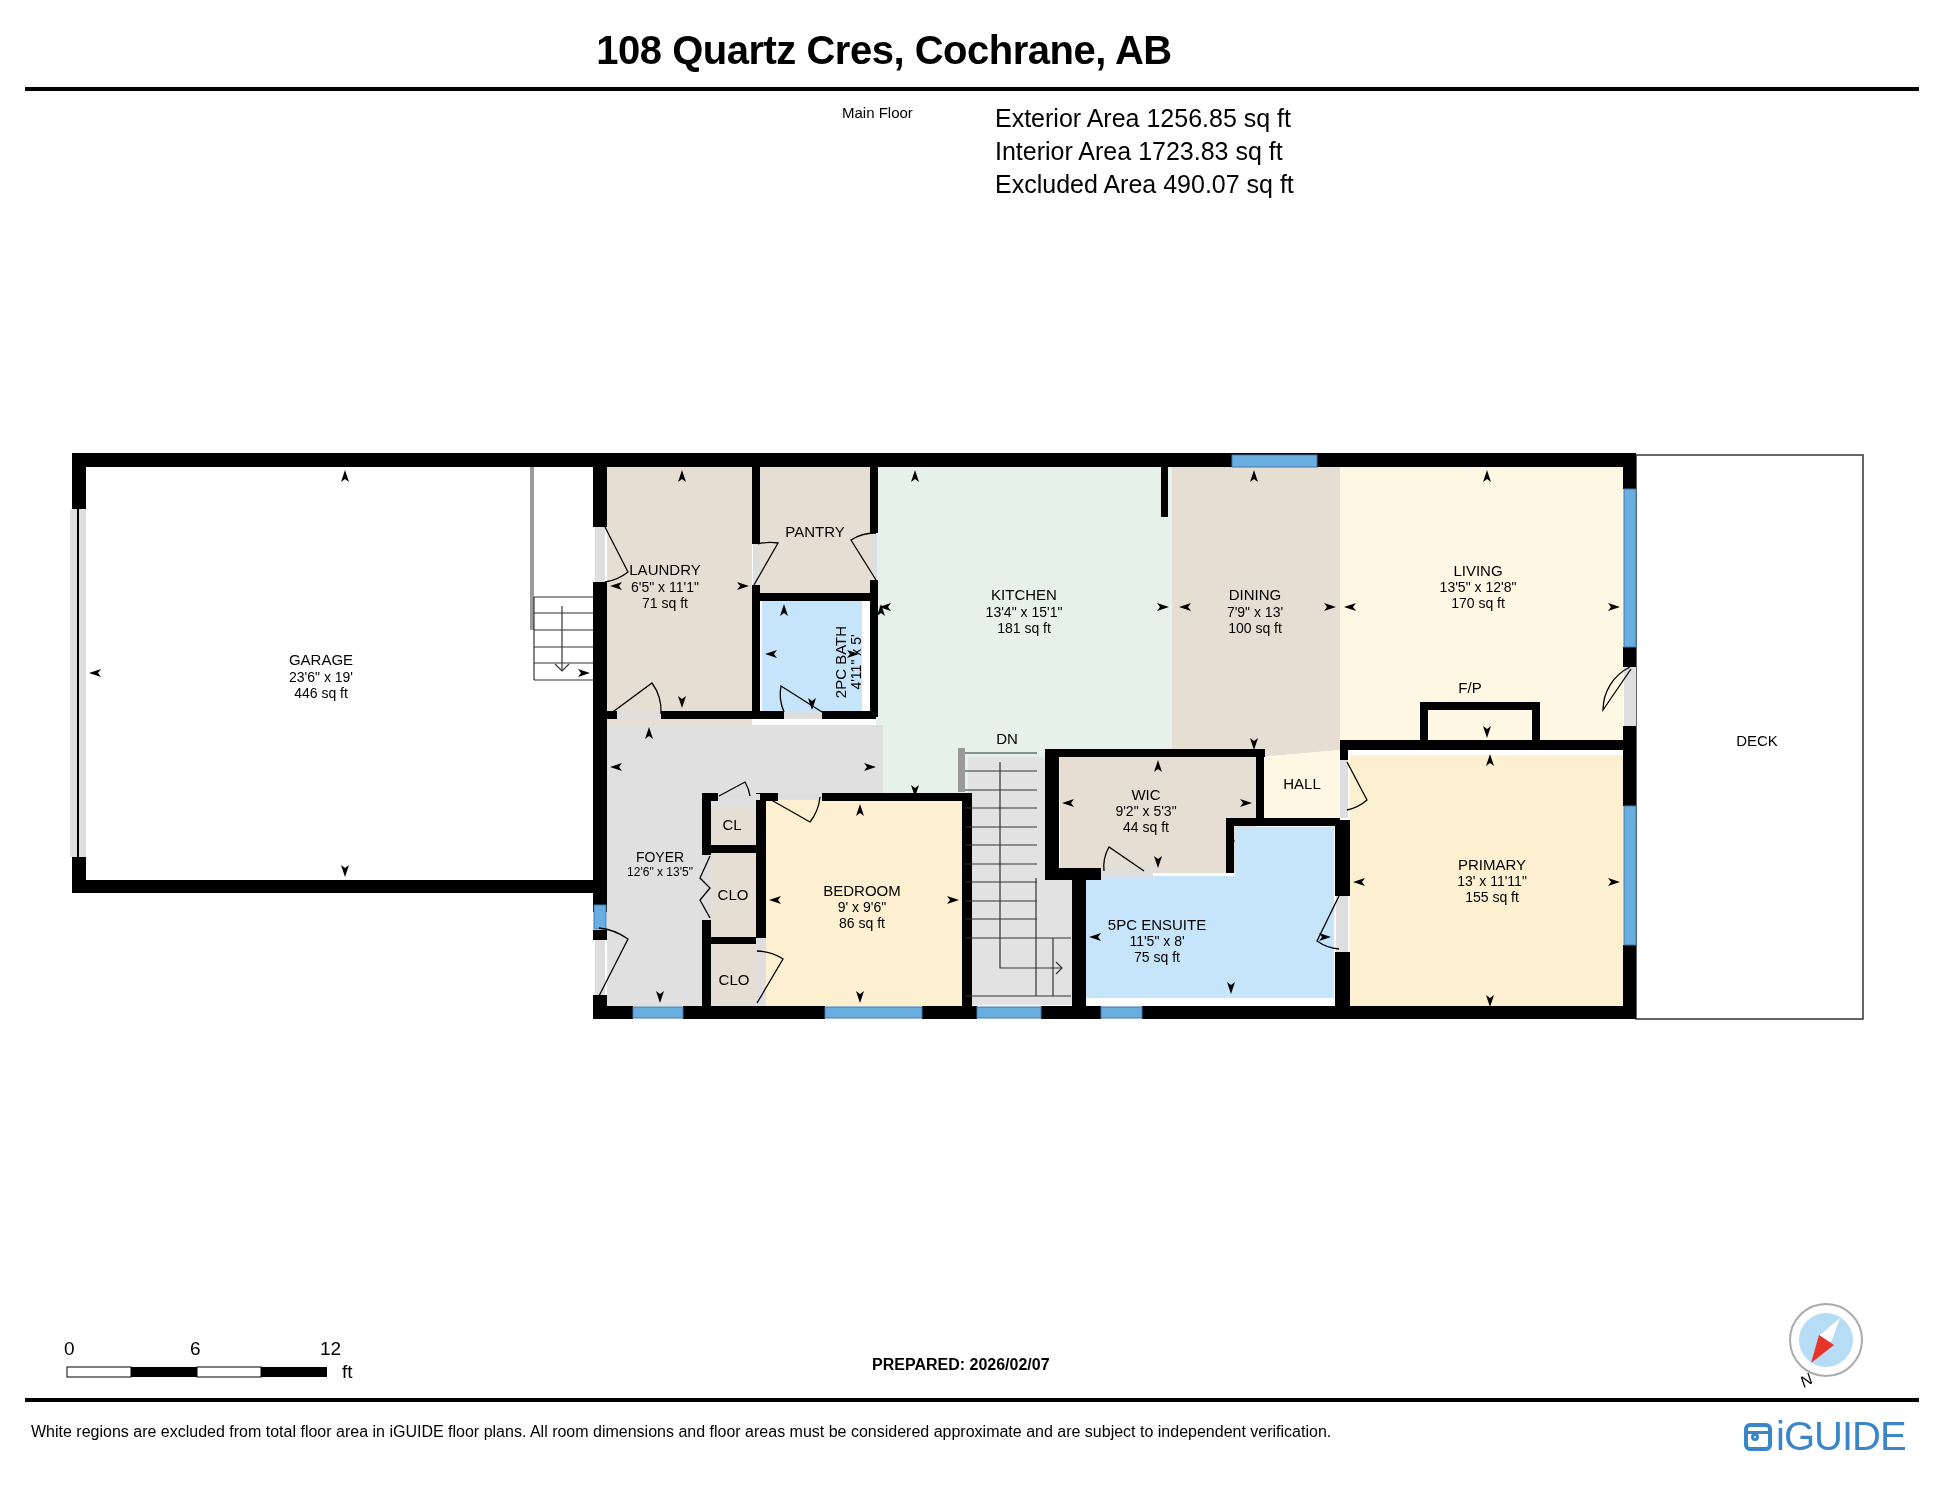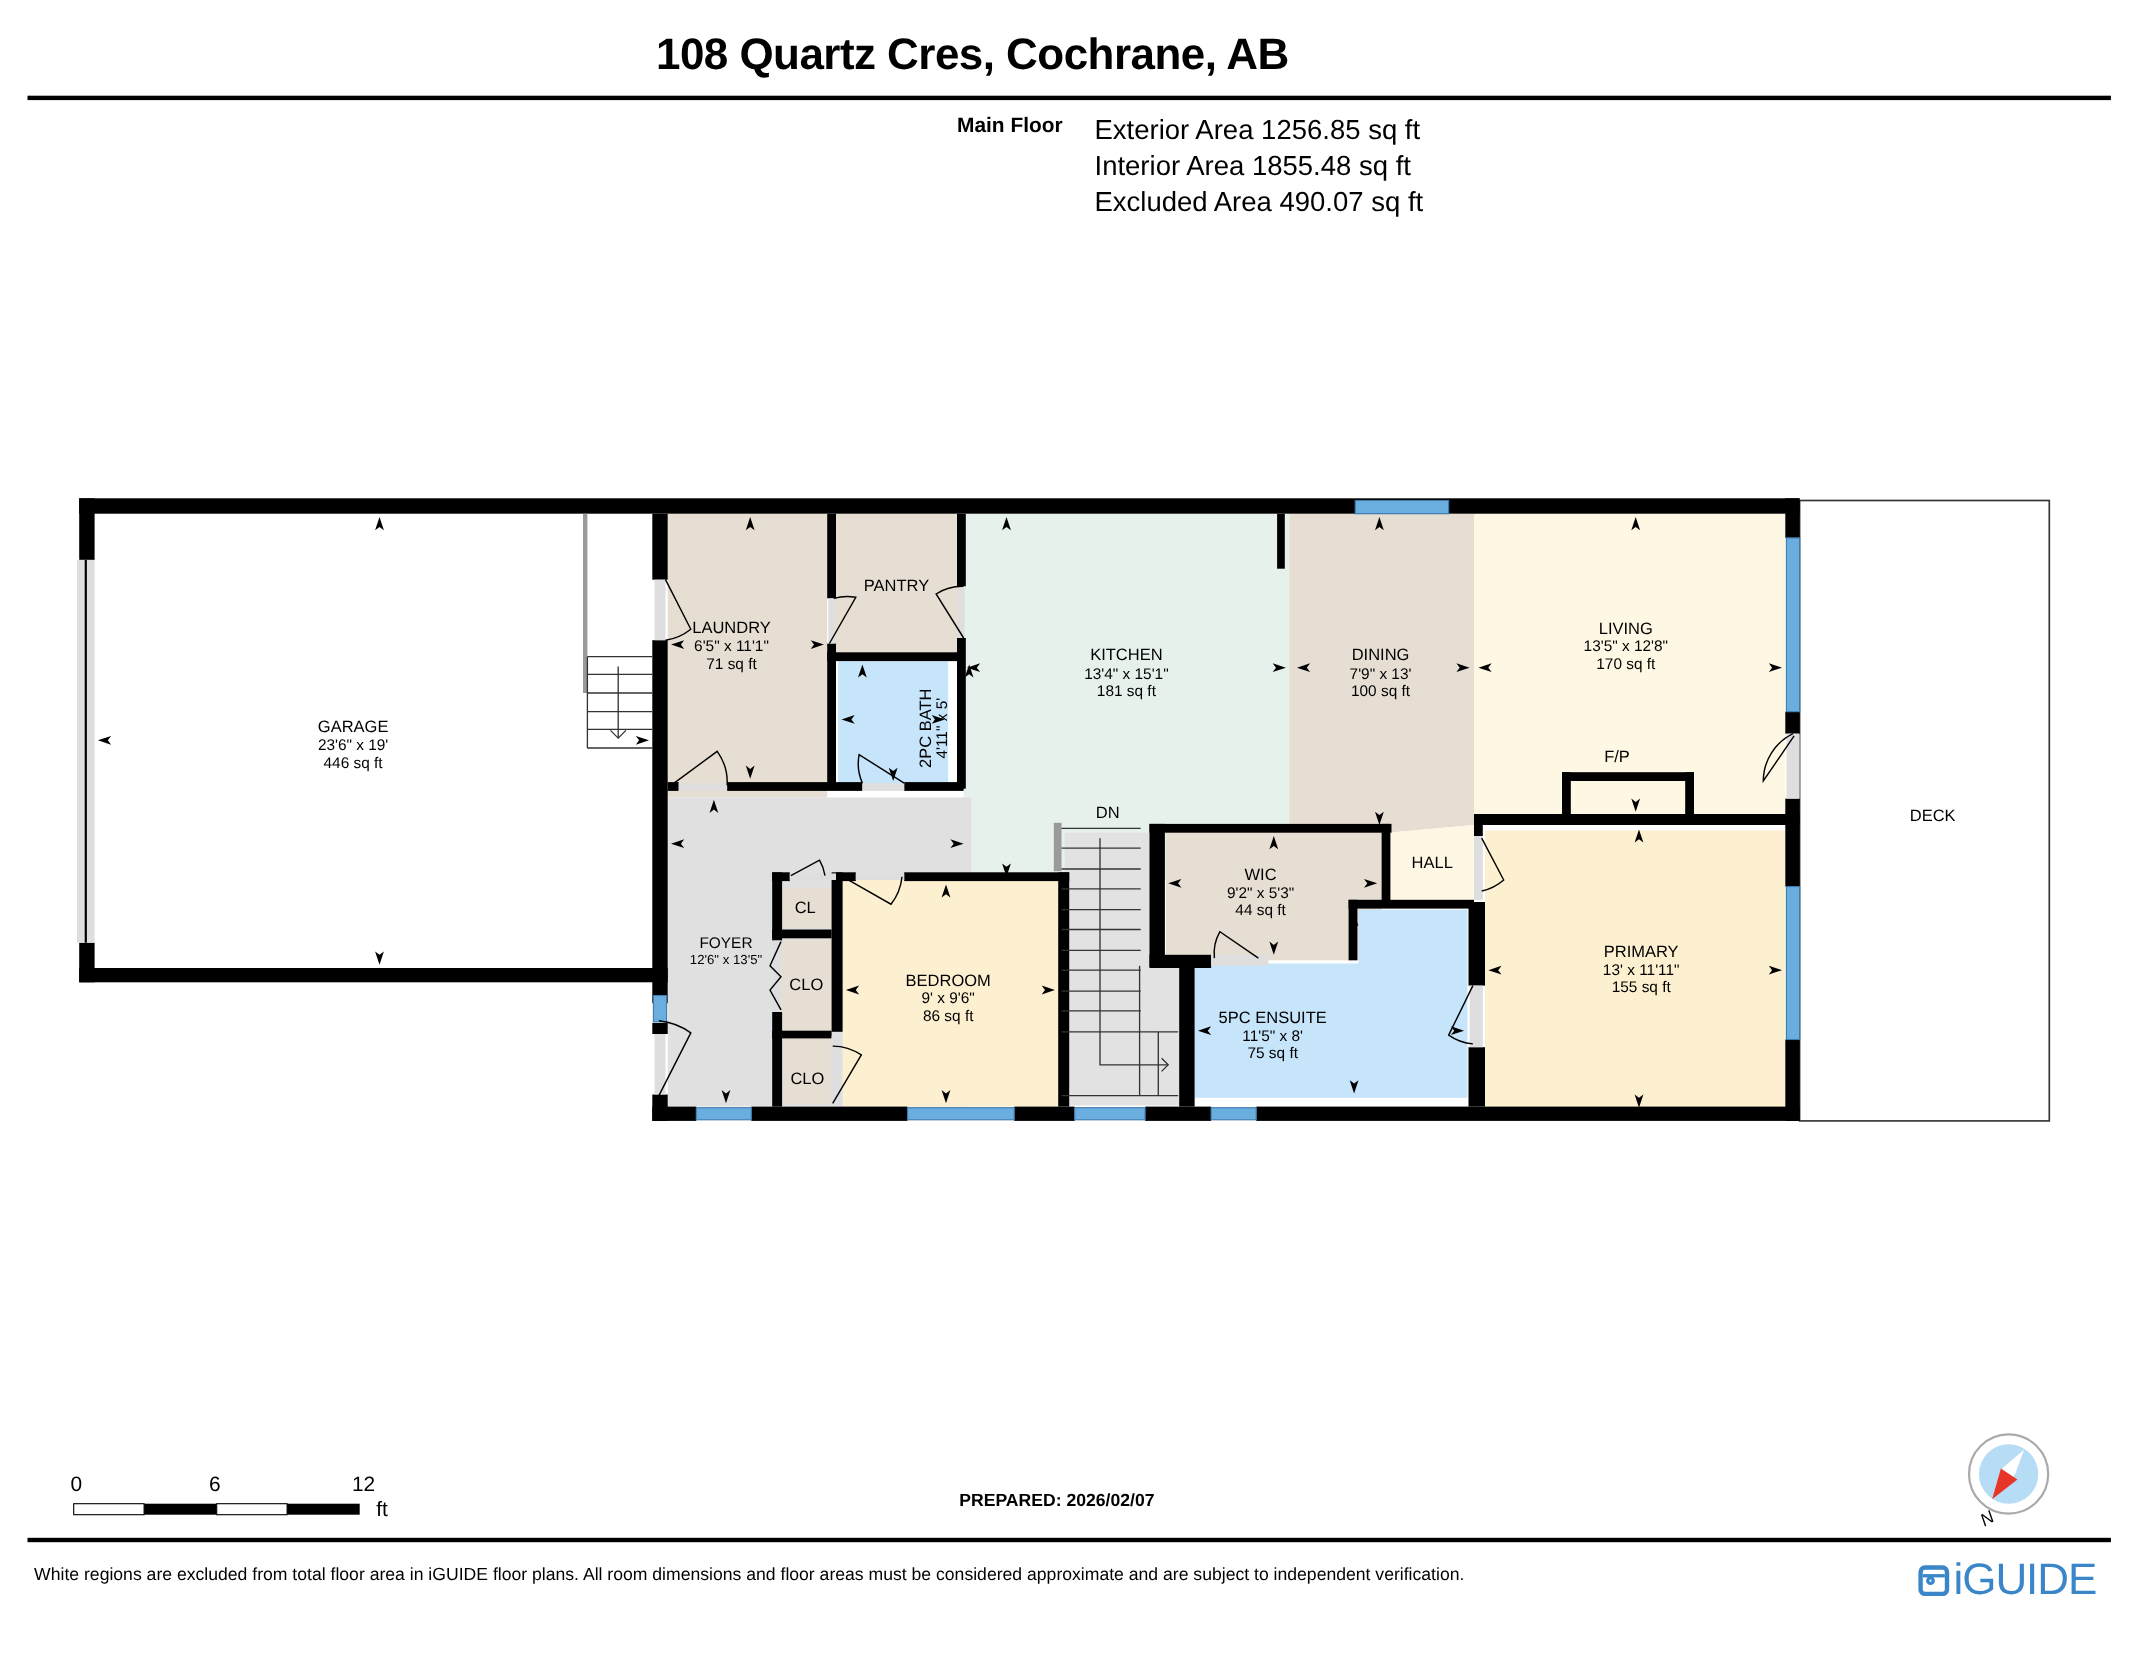--- a/index.html
+++ b/index.html
@@ -1,41 +1,41 @@
 <!DOCTYPE html>
 <html><head>
 <meta charset="utf-8">
 <style>
   html, body { margin: 0; padding: 0; background: #ffffff; }
   body { width: 1944px; height: 1506px; position: relative; overflow: hidden;
          font-family: "Liberation Sans", sans-serif; color: #000; }
   .abs { position: absolute; }
   .title { left: 0; width: 1768px; top: 28px; text-align: center; font-size: 40px; font-weight: bold; letter-spacing: -0.5px; }
   .rule { left: 25px; width: 1894px; height: 4px; background: #000; }
-  .floor-label { left: 870px; top: 104px; font-size: 19px; font-weight: bold; }
+  .floor-label { left: 842px; top: 104px; font-size: 15px; font-weight: normal; }
   .area-line { left: 995px; font-size: 25px; }
   svg.plan { position: absolute; left: 0; top: 0; }
   .room-label { font-family: "Liberation Sans", sans-serif; font-size: 14px; text-anchor: middle; fill: #000; }
   .room-label.big { font-size: 15px; }
   .scale-num { font-size: 19px; }
   .prepared { left: 872px; top: 1356px; font-size: 16px; font-weight: bold; }
   .footer-text { left: 31px; top: 1423px; font-size: 16px; }
   .logo { left: 1744px; top: 1414px; font-size: 40px; color: #3a86c8; letter-spacing: -1px; display: flex; align-items: center; gap: 4px; }
   .logo-box { width: 28px; height: 28px; border: 4px solid #3a86c8; border-radius: 6px; position: relative; box-sizing: border-box; }
   .logo-box::before { content: ""; position: absolute; left: 3px; top: 6px; width: 8px; height: 8px; border: 3px solid #3a86c8; border-radius: 50%; box-sizing: border-box; }
   .logo-box::after { content: ""; position: absolute; left: 0; right: 0; top: 4px; height: 3px; background: #3a86c8; }
 </style>
 </head>
 <body>
 
 <div class="abs title">108 Quartz Cres, Cochrane, AB</div>
 <div class="abs rule" style="top:87px"></div>
 <div class="abs floor-label">Main Floor</div>
 <div class="abs area-line" style="top:104px">Exterior Area 1256.85 sq ft</div>
-<div class="abs area-line" style="top:137px">Interior Area 1855.48 sq ft</div>
+<div class="abs area-line" style="top:137px">Interior Area 1723.83 sq ft</div>
 <div class="abs area-line" style="top:170px">Excluded Area 490.07 sq ft</div>
 
 <svg class="plan" width="1944" height="1506" viewBox="0 0 1944 1506">
   <defs>
     <marker id="ah" viewBox="0 0 10 10" refX="5" refY="5" markerWidth="6" markerHeight="6" orient="auto">
         <path d="M0,0 L10,5 L0,10 L3,5 z" fill="#000"></path>
       </marker>
   </defs>
 
   <rect x="1636" y="455" width="227" height="564" fill="#fff" stroke="#333" stroke-width="1.5"></rect>

